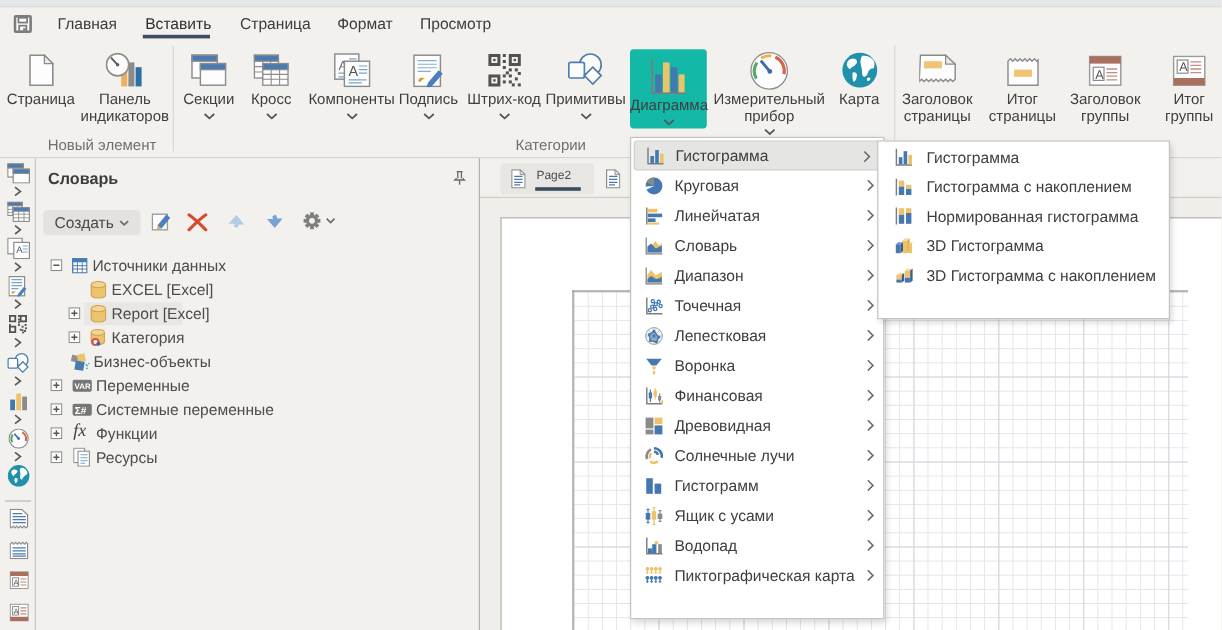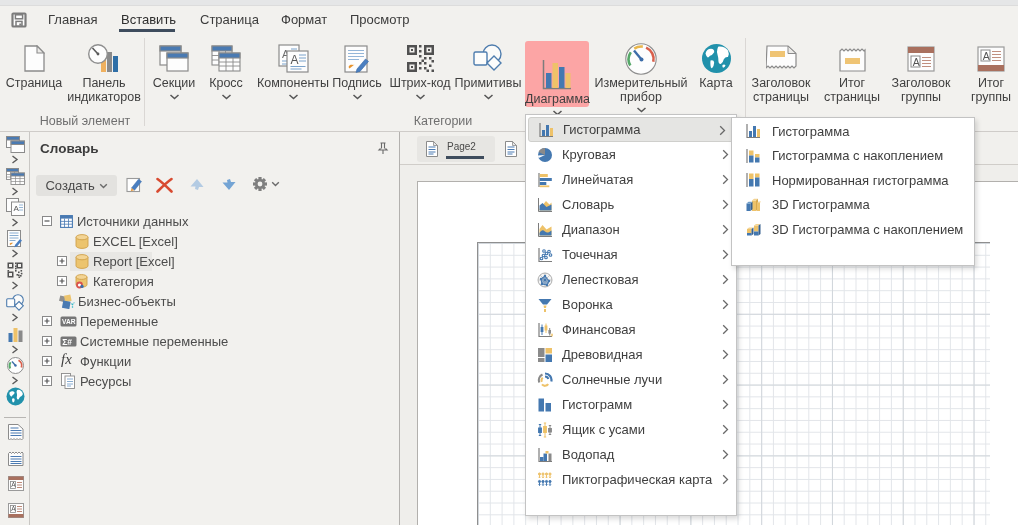--- a/index.html
+++ b/index.html
@@ -187,21 +187,21 @@
     <circle cx="19" cy="10" r="9" fill="#fbfbfa" stroke="#4f7dae" stroke-width="1.4"></circle>
     <rect x="1" y="8" width="13" height="13" rx="1.5" fill="#fdfdfc" stroke="#4f7dae" stroke-width="1.4"></rect>
     <path d="M21 12 l7 7 -7 7 -7,-7 z" fill="#fdfdfc" stroke="#4f7dae" stroke-width="1.4"></path>
   </svg>
     </div>
   Примитивы
   <svg class="chev" width="11" height="6" viewBox="0 0 11 6">
       <polyline points="1.5,1 5.5,4.6 9.5,1" fill="none" stroke="#565656" stroke-width="1.5"></polyline>
     </svg>
 </div>
-<div class="abs rb" style="left:525px;width:64px;background:#fca5a5;border-radius:3px;top:41px;height:66px;padding-top:16px">
+<div class="abs rb" style="left:525px;width:64px;background:#14b8a6;border-radius:3px;top:41px;height:66px;padding-top:5px">
   <div class="ri" style="height:36px">
       <svg width="30" height="30" viewBox="0 0 30 30">
     <path d="M1.5 0 V28.5 H29" fill="none" stroke="#7c7c7c" stroke-width="1.5"></path>
     <rect x="4" y="13" width="5.5" height="15" fill="#4478b0"></rect>
     <rect x="10.5" y="3" width="5.5" height="25" fill="#eec269"></rect>
     <rect x="17" y="7" width="5.5" height="21" fill="#4478b0"></rect>
     <rect x="23.5" y="13" width="5" height="15" fill="#eec269"></rect>
   </svg>
     </div>
   Диаграмма
@@ -276,21 +276,21 @@
     <rect x="4" y="4" width="9" height="11" fill="#fff" stroke="#8b8b8b" stroke-width="1"></rect>
     <text x="5.8" y="13.5" font-size="10.5" fill="#555" font-family="Liberation Sans">A</text>
     <path d="M15 5.5 h9 M15 8.5 h9 M15 11.5 h9 M15 14.5 h9" stroke="#c08f7f" stroke-width="1.1"></path>
   </svg>
     </div>
   Итог<br>группы
 </div>
 <div class="abs vsep" style="left:144px"></div>
 <div class="abs vsep" style="left:745px"></div>
 <span class="abs grplabel" style="left:85px">Новый элемент</span>
-<span class="abs grplabel" style="left:443px">Категории</span>
+<span class="abs grplabel" style="left:459px">Категории</span>
 <div class="abs" id="ribbonline"></div>
 
 <div class="abs" id="leftstrip"></div>
 <svg class="abs" style="left:6px;top:136px" width="19" height="17" viewBox="0 0 19 17">
   <rect x="0.5" y="0.5" width="13" height="11" fill="#fdfdfd" stroke="#8b8b8b"></rect>
     <rect x="0.5" y="0.5" width="13" height="3.5" fill="#4a7ab2" stroke="#8b8b8b"></rect>
   <rect x="5" y="5" width="13.5" height="11.5" fill="#fdfdfd" stroke="#8b8b8b"></rect>
     <rect x="5" y="5" width="13.5" height="3.5" fill="#4a7ab2" stroke="#8b8b8b"></rect>
 </svg>
 <svg class="abs" style="left:11px;top:155px" width="8" height="9" viewBox="0 0 8 9">

